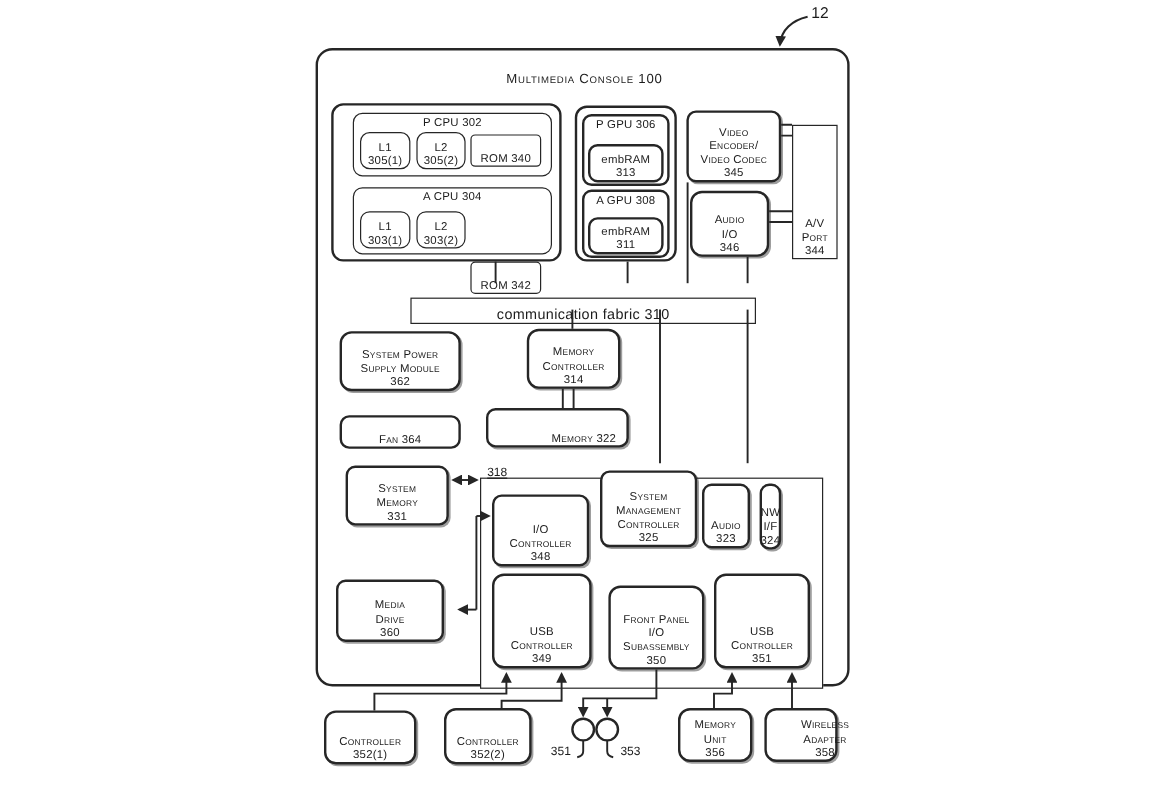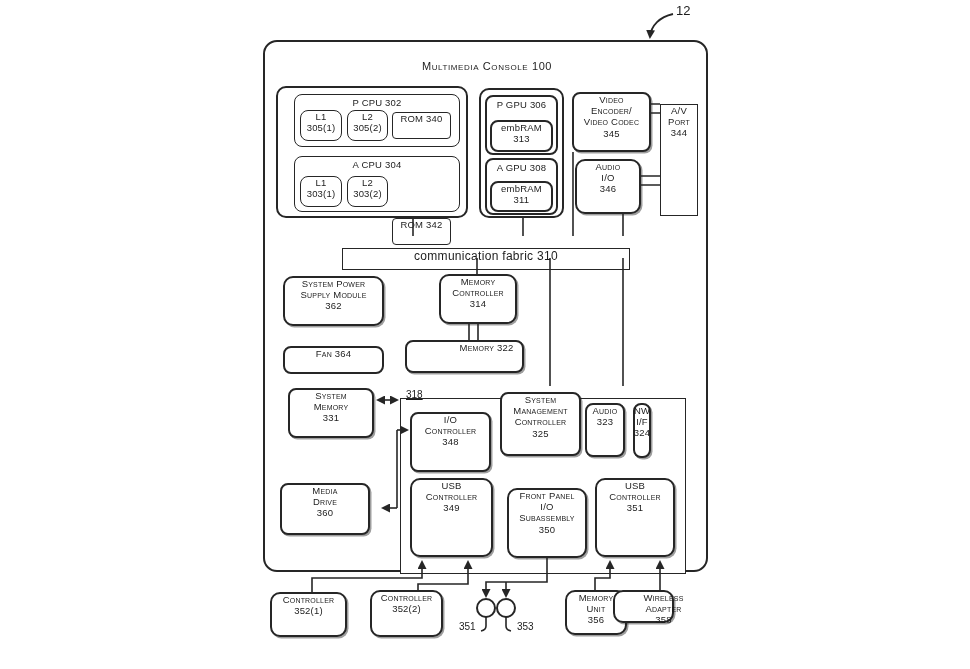--- a/index.html
+++ b/index.html
@@ -1,19 +1,19 @@
 <!DOCTYPE html>
 <html><head>
 <meta charset="utf-8">
 <style>
   html,body{margin:0;padding:0;background:#fff;}
   #canvas{position:relative;width:970px;height:669px;background:#fff;overflow:hidden;
           font-family:"Liberation Sans",sans-serif;color:#1c1c1c;}
   .box{position:absolute;background:#fff;border:1.7px solid #262626;
-       display:flex;align-items:flex-start;justify-content:center;box-sizing:border-box;}
+       display:flex;align-items:flex-end;justify-content:center;box-sizing:border-box;}
   .r8{border-radius:8px;}
   .r10{border-radius:10px;}
   .r14{border-radius:14px;}
   .thick{border-width:2.3px;}
   .thin{border-width:1.4px;margin-top:12px;}
   .sh{box-shadow:1.5px 1.5px 0 rgba(40,40,40,.45);}
   .top{align-items:flex-start;padding-top:2px;}
   .lbl{white-space:pre-line;text-align:center;font-size:9.5px;line-height:1.18;
        letter-spacing:.2px;color:#1c1c1c;}
   .sc{font-variant:small-caps;}
@@ -178,21 +178,21 @@
     <span class="lbl sc">Controller
 352(2)</span>
   </div>
   <div class="btnlbl" style="left:459px;top:621px;">351</div>
   <div class="btnlbl" style="left:517px;top:621px;">353</div>
   <div class="box r10 sh" style="left:565px;top:590px;width:62px;height:45px;border-width:2px;">
     <span class="lbl sc">Memory
 Unit
 356</span>
   </div>
-  <div class="box r10 sh" style="left:613px;top:590px;width:61px;height:33px;border-width:2px;padding-left:40px;">
+  <div class="box r10 sh" style="left:637px;top:590px;width:61px;height:45px;border-width:2px;padding-left:40px;">
     <span class="lbl sc">Wireless
 Adapter
 358</span>
   </div>
 
   <svg width="970" height="669" viewBox="0 0 970 669">
     <defs>
       <marker id="ah" markerWidth="9" markerHeight="9" refX="7" refY="4.5" orient="auto-start-reverse" markerUnits="userSpaceOnUse">
         <path d="M0,0 L9,4.5 L0,9 z" fill="#262626"></path>
       </marker>

